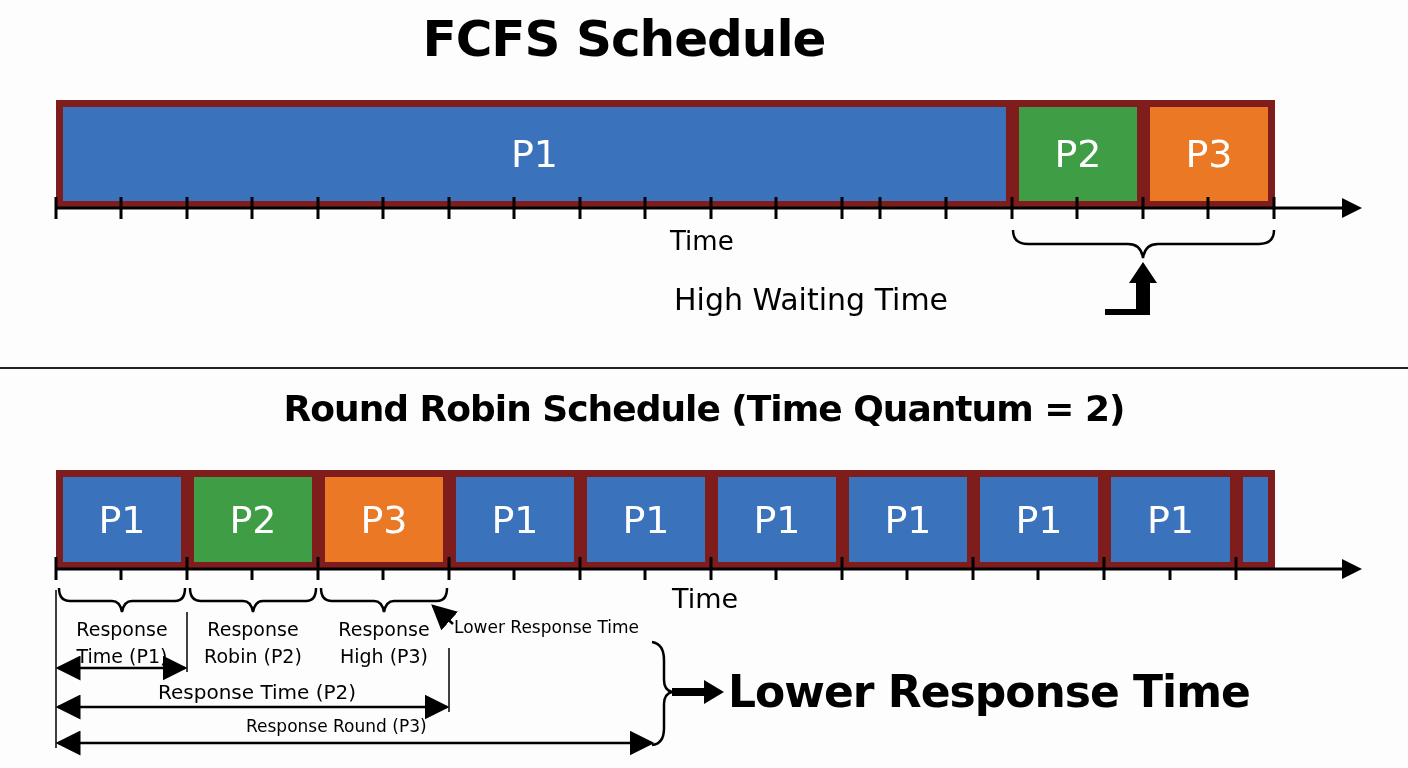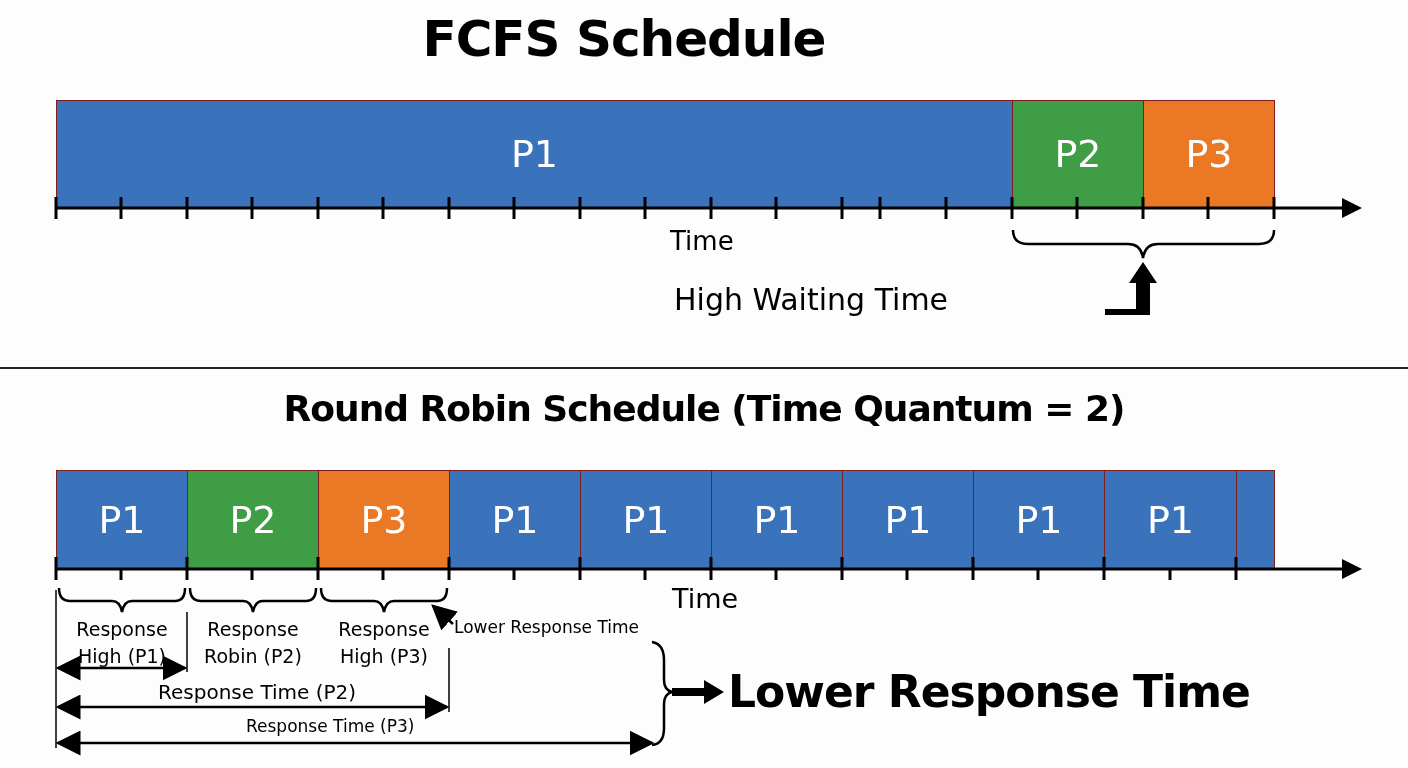--- a/index.html
+++ b/index.html
@@ -1,19 +1,19 @@
 <!DOCTYPE html>
 <html><head>
 <meta charset="utf-8">
 <style>
   html,body{margin:0;padding:0;background:#fdfdfd;}
   body{width:1408px;height:768px;position:relative;overflow:hidden;font-family:"Liberation Sans","DejaVu Sans",sans-serif;color:#000;}
   .abs{position:absolute;}
   .title{font-family:"DejaVu Sans",sans-serif;font-weight:bold;text-align:center;white-space:nowrap;letter-spacing:-1px;}
-  .block{position:absolute;box-sizing:border-box;border:1px solid #7f1d1d;color:#fff;display:flex;align-items:center;justify-content:center;font-family:"DejaVu Sans",sans-serif;font-size:38px;}
+  .block{position:absolute;box-sizing:border-box;border:7px solid #7f1d1d;color:#fff;display:flex;align-items:center;justify-content:center;font-family:"DejaVu Sans",sans-serif;font-size:38px;}
   .lbl{position:absolute;white-space:nowrap;font-family:"DejaVu Sans",sans-serif;}
   svg{position:absolute;left:0;top:0;}
 </style>
 </head>
 <body>
 
 <div class="abs title" style="left:0;width:1248px;top:10px;font-size:50px;">FCFS Schedule</div>
 
 <div class="block" style="left:56px;top:100px;width:957px;height:108px;background:#3a73bc;">
     <span>P1</span>
@@ -58,34 +58,34 @@
   </div>
 <div class="block" style="left:1104px;top:470px;width:133px;height:99px;background:#3a73bc;">
     <span>P1</span>
   </div>
 <div class="block" style="left:1236px;top:470px;width:39px;height:99px;background:#3a73bc;"></div>
 
 <div class="lbl" style="left:672px;top:583px;font-size:27px;">Time</div>
 
 <div class="lbl" style="left:60px;top:616px;width:124px;text-align:center;font-size:19px;line-height:27px;">
     <div>Response</div>
-    <div>High (P1)</div>
+    <div>Time (P1)</div>
   </div>
 <div class="lbl" style="left:191px;top:616px;width:124px;text-align:center;font-size:19px;line-height:27px;">
     <div>Response</div>
     <div>Robin (P2)</div>
   </div>
 <div class="lbl" style="left:322px;top:616px;width:124px;text-align:center;font-size:19px;line-height:27px;">
     <div>Response</div>
     <div>High (P3)</div>
   </div>
 
 <div class="lbl" style="left:454px;top:617px;font-size:17px;">Lower Response Time</div>
 <div class="lbl" style="left:158px;top:680px;font-size:20px;">Response Time (P2)</div>
-<div class="lbl" style="left:246px;top:716px;font-size:17px;">Response Time (P3)</div>
+<div class="lbl" style="left:246px;top:716px;font-size:17px;">Response Round (P3)</div>
 <div class="lbl" style="left:728px;top:666px;font-size:44px;font-weight:bold;letter-spacing:-1px;">Lower Response Time</div>
 
 <svg width="1408" height="768">
   <defs>
     <marker id="ah" markerWidth="10" markerHeight="10" refX="9" refY="5" orient="auto">
         <path d="M0,0 L10,5 L0,10 z" fill="#000"></path>
       </marker>
     <marker id="ahs" markerWidth="10" markerHeight="10" refX="1" refY="5" orient="auto">
         <path d="M10,0 L0,5 L10,10 z" fill="#000"></path>
       </marker>

